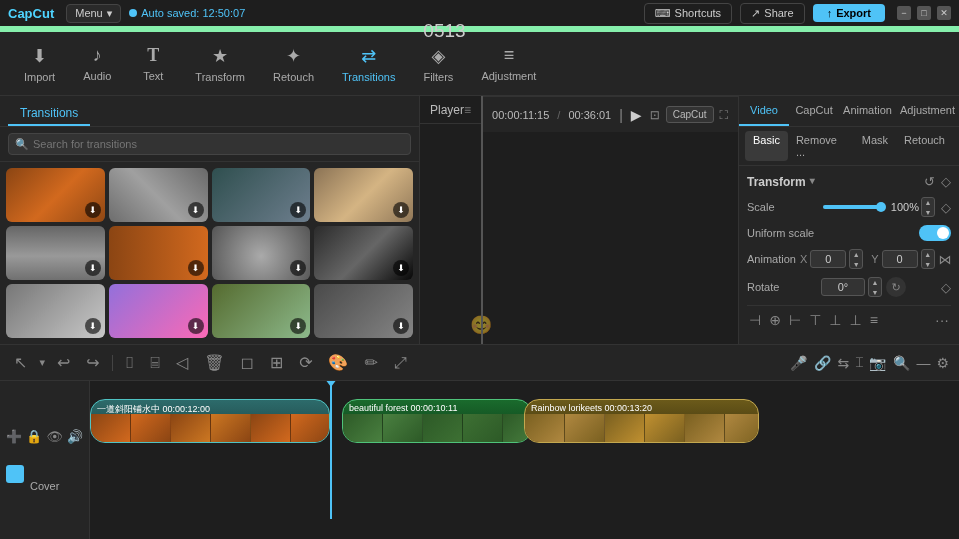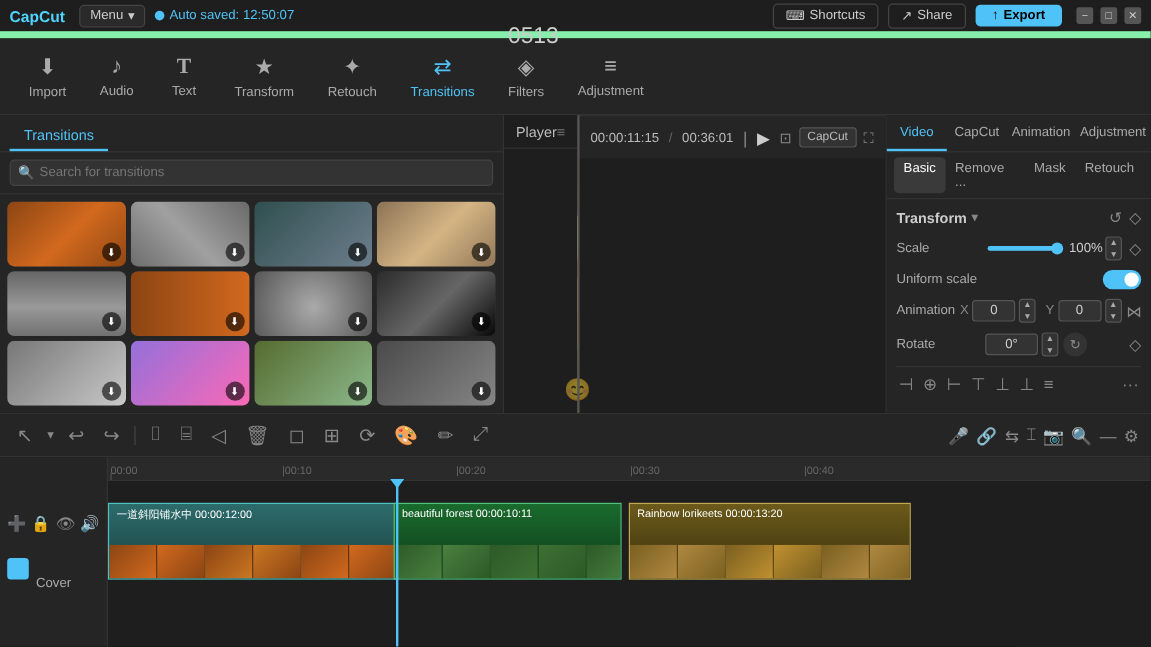--- a/index.html
+++ b/index.html
@@ -650,39 +650,39 @@
     }
     .video-track {
       position: absolute;
       top: 16px;
       left: 0;
       right: 0;
       height: 52px;
     }
     .clip {
       position: absolute;
-      height: 64px;
+      height: 44px;
       top: 2px;
-      border-radius: 0;
+      border-radius: 15px;
       overflow: hidden;
       display: flex;
       align-items: flex-start;
       padding: 3px 6px;
       font-size: 10px;
       color: #fff;
       font-weight: 500;
     }
     .clip-1 {
       left: 0;
       width: 240px;
       background: linear-gradient(180deg, #2d6b6b 0%, #1a4040 100%);
       border: 1px solid #4fc3c3;
     }
     .clip-2 {
-      left: 238px;
+      left: 252px;
       width: 190px;
       background: linear-gradient(180deg, #1a6b2d 0%, #0d3a18 100%);
       border: 1px solid #4fc37a;
     }
     .clip-3 {
       left: 434px;
       width: 235px;
       background: linear-gradient(180deg, #6b5a1a 0%, #3a300d 100%);
       border: 1px solid #c3a84f;
     }
@@ -1095,28 +1095,20 @@
         <button class="track-ctrl-btn">🔊</button>
       </div>
       <div style="margin-top:8px;display:flex;align-items:center;gap:6px;">
         <div style="width:18px;height:18px;background:#4fc3f7;border-radius:3px;cursor:pointer;"></div>
         <span class="track-label">Cover</span>
       </div>
     </div>
 
     <div class="timeline-content">
 
-      <div class="timeline-ruler">
-        <span class="ruler-mark" style="left:2px;">00:00</span>
-        <span class="ruler-tick" style="left:2px;"></span>
-        <span class="ruler-mark" style="left:145px;">|00:10</span>
-        <span class="ruler-mark" style="left:290px;">|00:20</span>
-        <span class="ruler-mark" style="left:435px;">|00:30</span>
-        <span class="ruler-mark" style="left:580px;">|00:40</span>
-      </div>
 
       <div class="timeline-tracks">
 
         <div class="playhead"></div>
 
         <div class="video-track">
 
           <div class="clip clip-1">
             <span style="font-size:9px;white-space:nowrap;">一道斜阳铺水中  00:00:12:00</span>
             <div class="clip-filmstrip">

